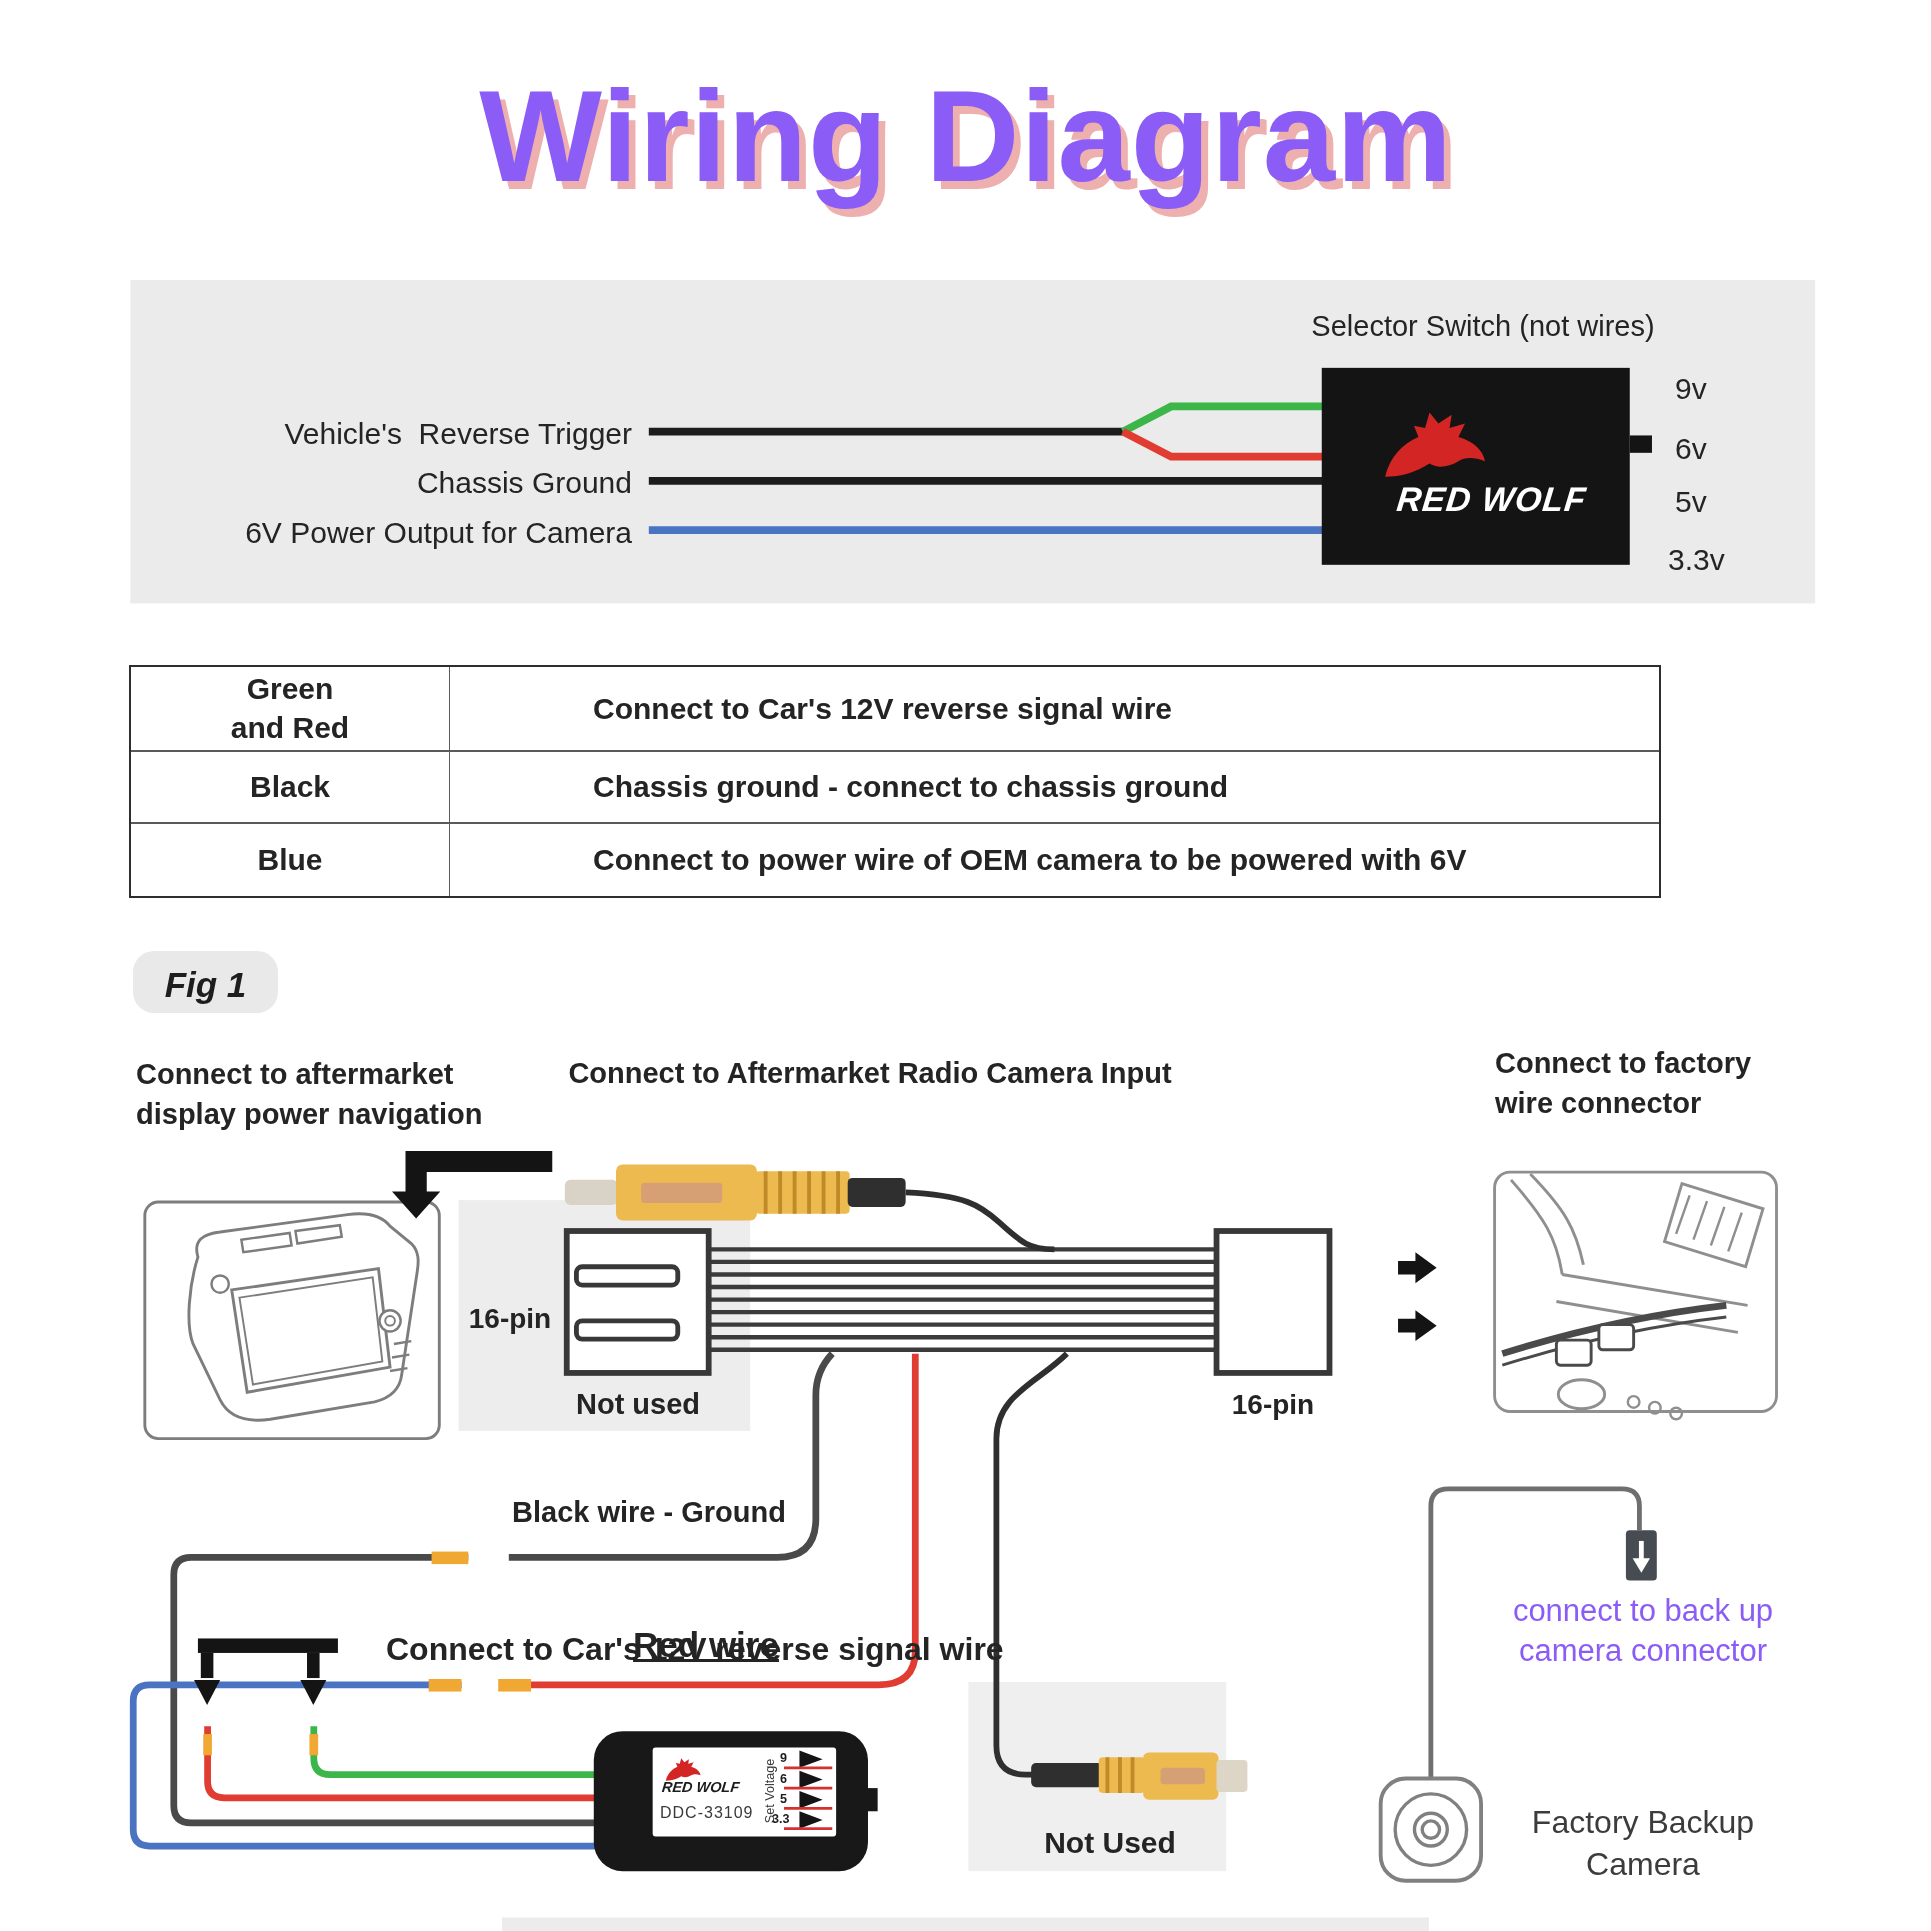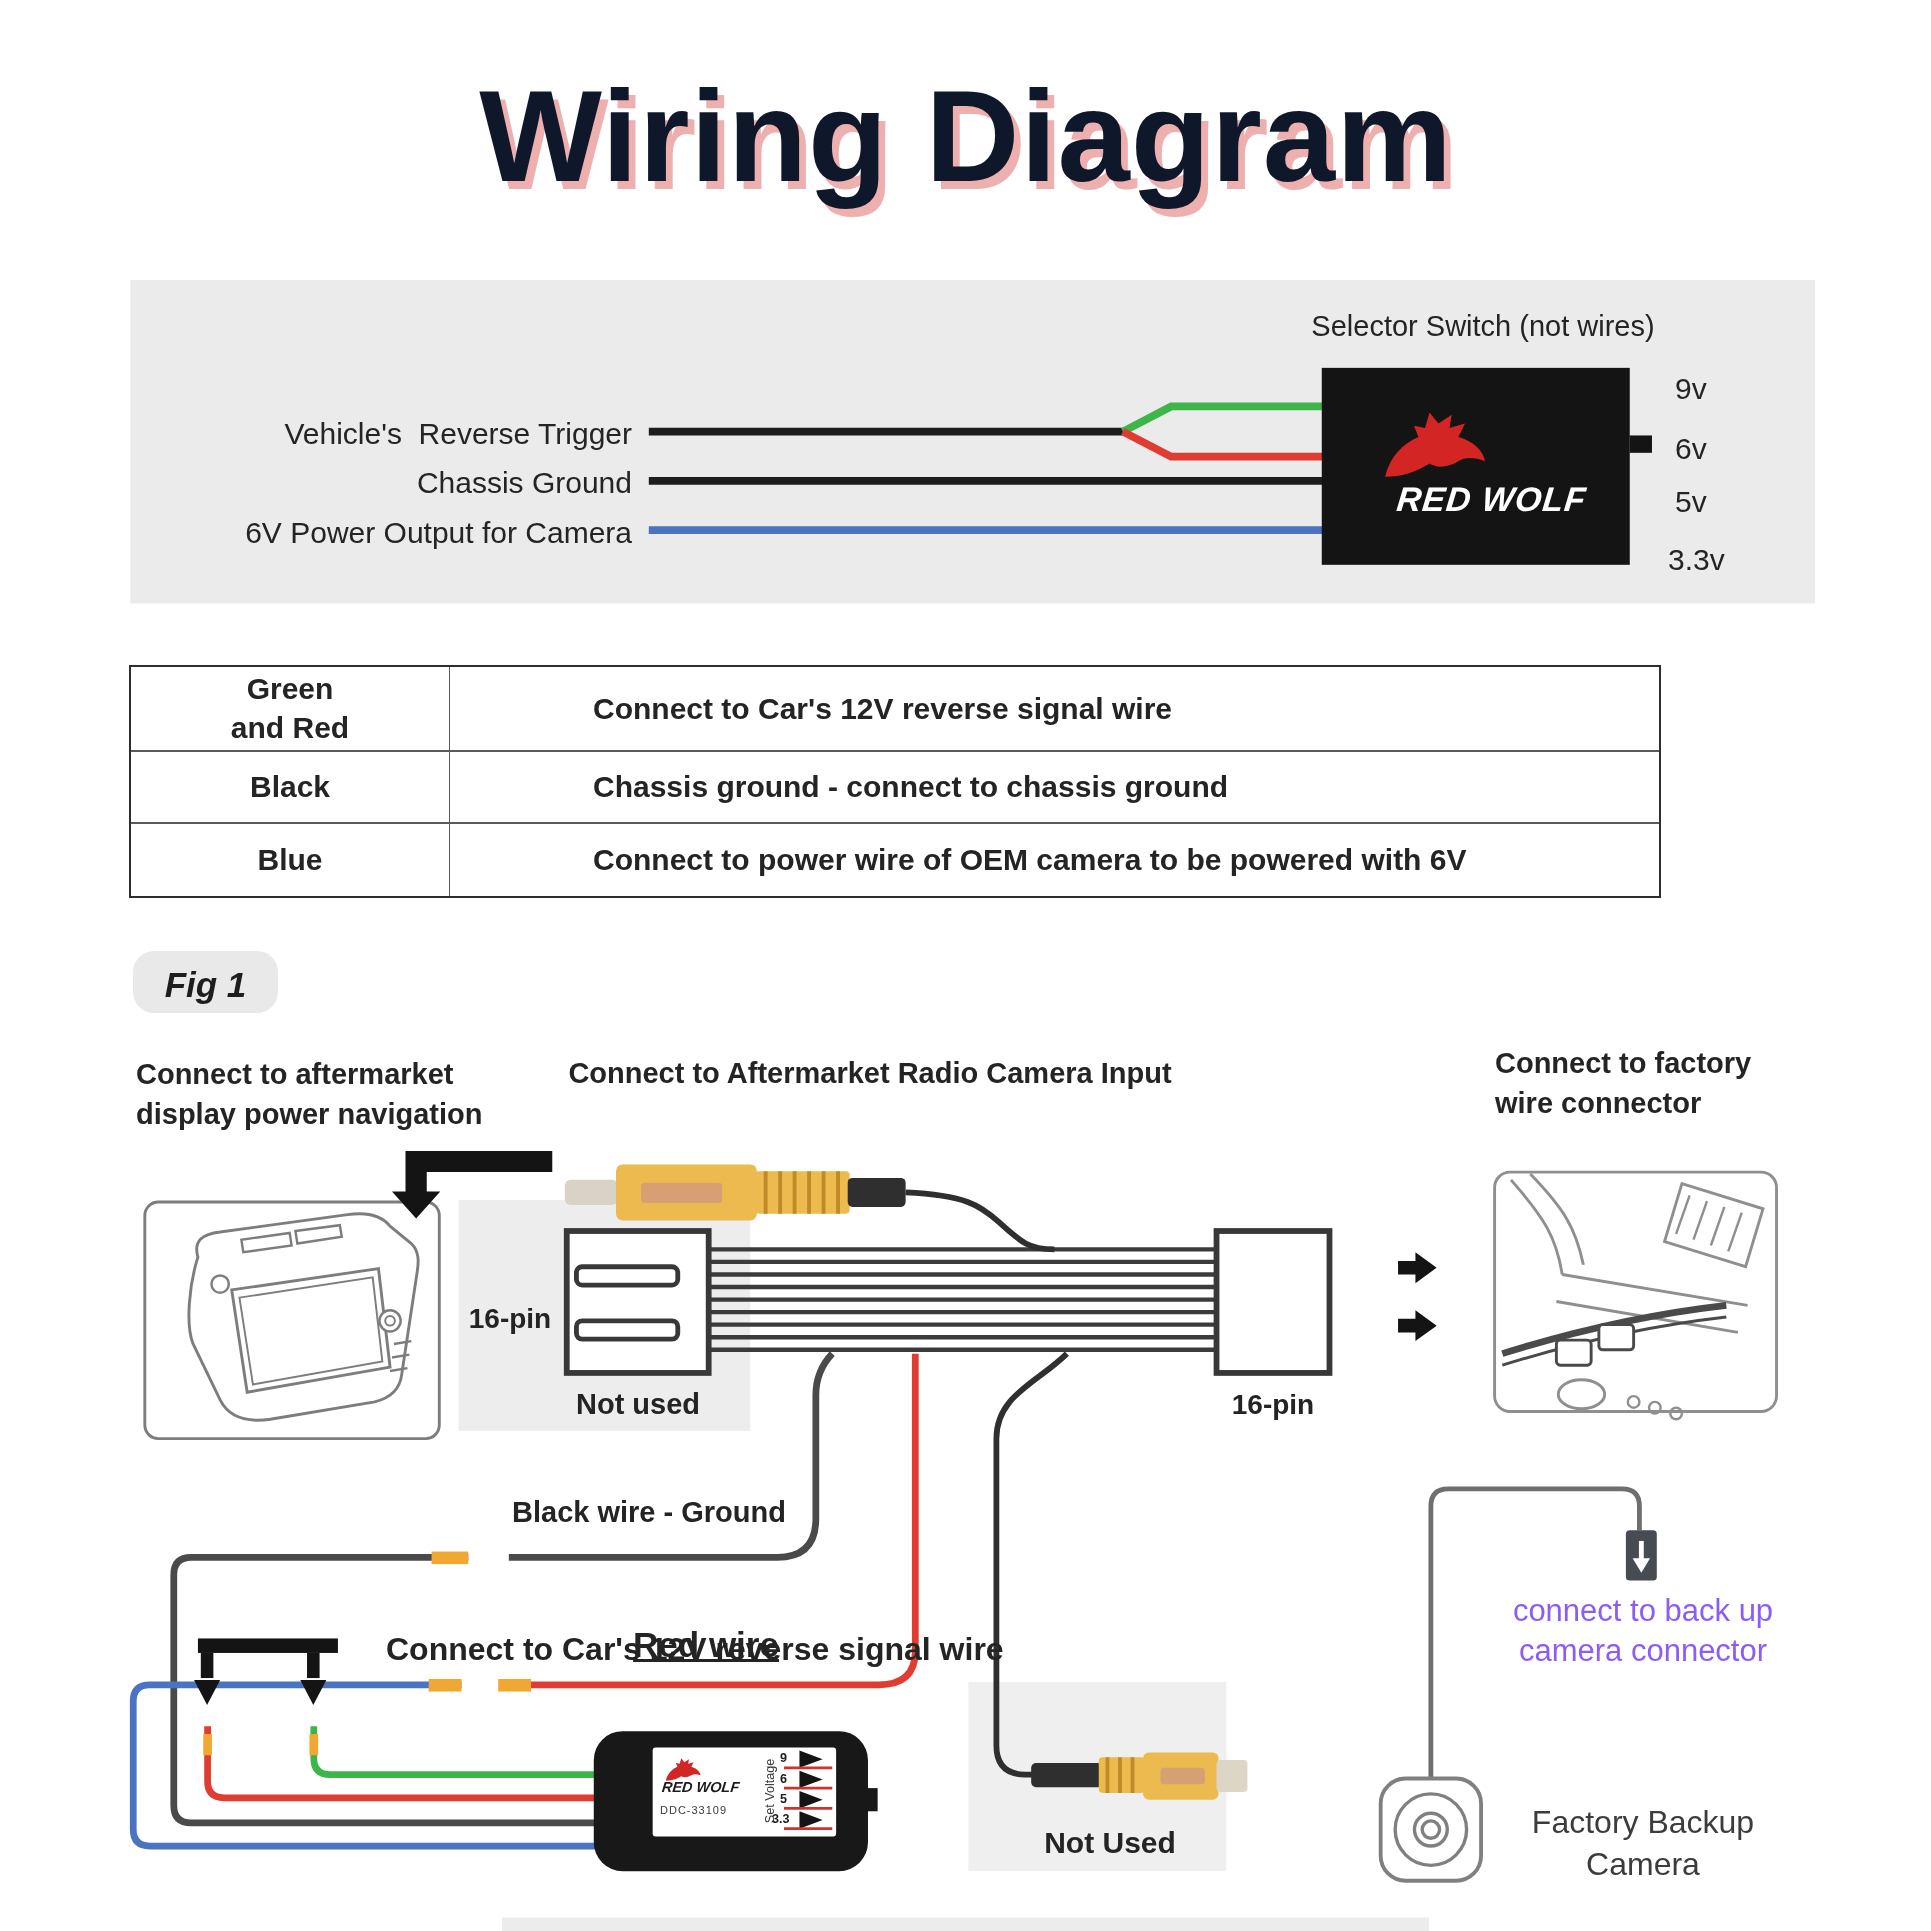--- a/index.html
+++ b/index.html
@@ -4,21 +4,21 @@
 <style>
   html,body{margin:0;padding:0;background:#fff;}
   .canvas{position:relative;width:1931px;height:1931px;background:#ffffff;overflow:hidden;
           font-family:"Liberation Sans",sans-serif;}
   svg.art{position:absolute;left:0;top:0;}
   .lbl{position:absolute;font-family:"Liberation Sans",sans-serif;color:#242424;
        white-space:pre-wrap;line-height:1.24;}
   .b{font-weight:700;}
   .ctr{transform:translateX(-50%);}
   .rt{transform:translateX(-100%);}
-  .title{font-size:130px;font-weight:800;color:#0f172a;letter-spacing:1px;
+  .title{font-size:130px;font-weight:800;color:#8b5cf6;letter-spacing:1px;
          text-shadow:6.8px 7.7px 0 #eeafaf;white-space:nowrap;}
   .pill{position:absolute;background:#e9e9e9;border-radius:21px;display:flex;
         align-items:center;justify-content:center;}
   .pill span{font-style:italic;font-weight:700;font-size:35px;color:#1e1e1e;margin-top:6px;}
   .wtable{position:absolute;left:129px;top:665px;width:1532px;height:233px;
           border:2.9px solid #2e2e2e;box-sizing:border-box;display:grid;
           grid-template-columns:319px 1fr;grid-template-rows:83px 72px 74px;}
   .tc{box-sizing:border-box;display:flex;align-items:center;font-size:30px;font-weight:700;color:#242424;}
   .tc.c1{justify-content:center;text-align:center;border-right:1.9px solid #5a5a5a;white-space:pre-wrap;line-height:1.28;}
   .tc.c2{padding-left:143px;}
@@ -244,21 +244,21 @@
   <div class="lbl b" style="left:386px;top:1630px;font-size:32px;white-space:nowrap;">Connect to Car's 12V reverse signal wire</div>
 
   <div class="lbl b ctr" style="left:1110px;top:1824px;font-size:30px;">Not Used</div>
 
   <div class="lbl ctr" style="left:1643px;top:1591px;font-size:31px;color:#8b5cf6;text-align:center;line-height:1.3;">connect to back up
 camera connector</div>
   <div class="lbl ctr" style="left:1643px;top:1802px;font-size:32px;color:#3c3c3c;text-align:center;line-height:1.3;">Factory Backup
 Camera</div>
 
   <div class="devtxt" style="left:662px;top:1779px;font-size:14.5px;font-style:italic;font-weight:800;transform:skewX(-6deg);">RED WOLF</div>
-  <div class="devtxt" style="left:660px;top:1804px;font-size:11px;color:#3a3a3a;letter-spacing:1px;">DDC-33109</div>
+  <div class="devtxt" style="left:660px;top:1804px;font-size:16px;color:#3a3a3a;letter-spacing:1px;">DDC-33109</div>
   <div class="devtxt" style="left:726px;top:1784px;width:87px;font-size:12.6px;color:#3a3a3a;transform:rotate(-90deg);text-align:center;">Set Voltage</div>
   <div class="devtxt" style="left:780px;top:1751px;font-size:12.6px;font-weight:700;">9</div>
   <div class="devtxt" style="left:780px;top:1772px;font-size:12.6px;font-weight:700;">6</div>
   <div class="devtxt" style="left:780px;top:1792px;font-size:12.6px;font-weight:700;">5</div>
   <div class="devtxt" style="left:772px;top:1812px;font-size:12.6px;font-weight:700;">3.3</div>
 
 </div>
 
 
 </body></html>

